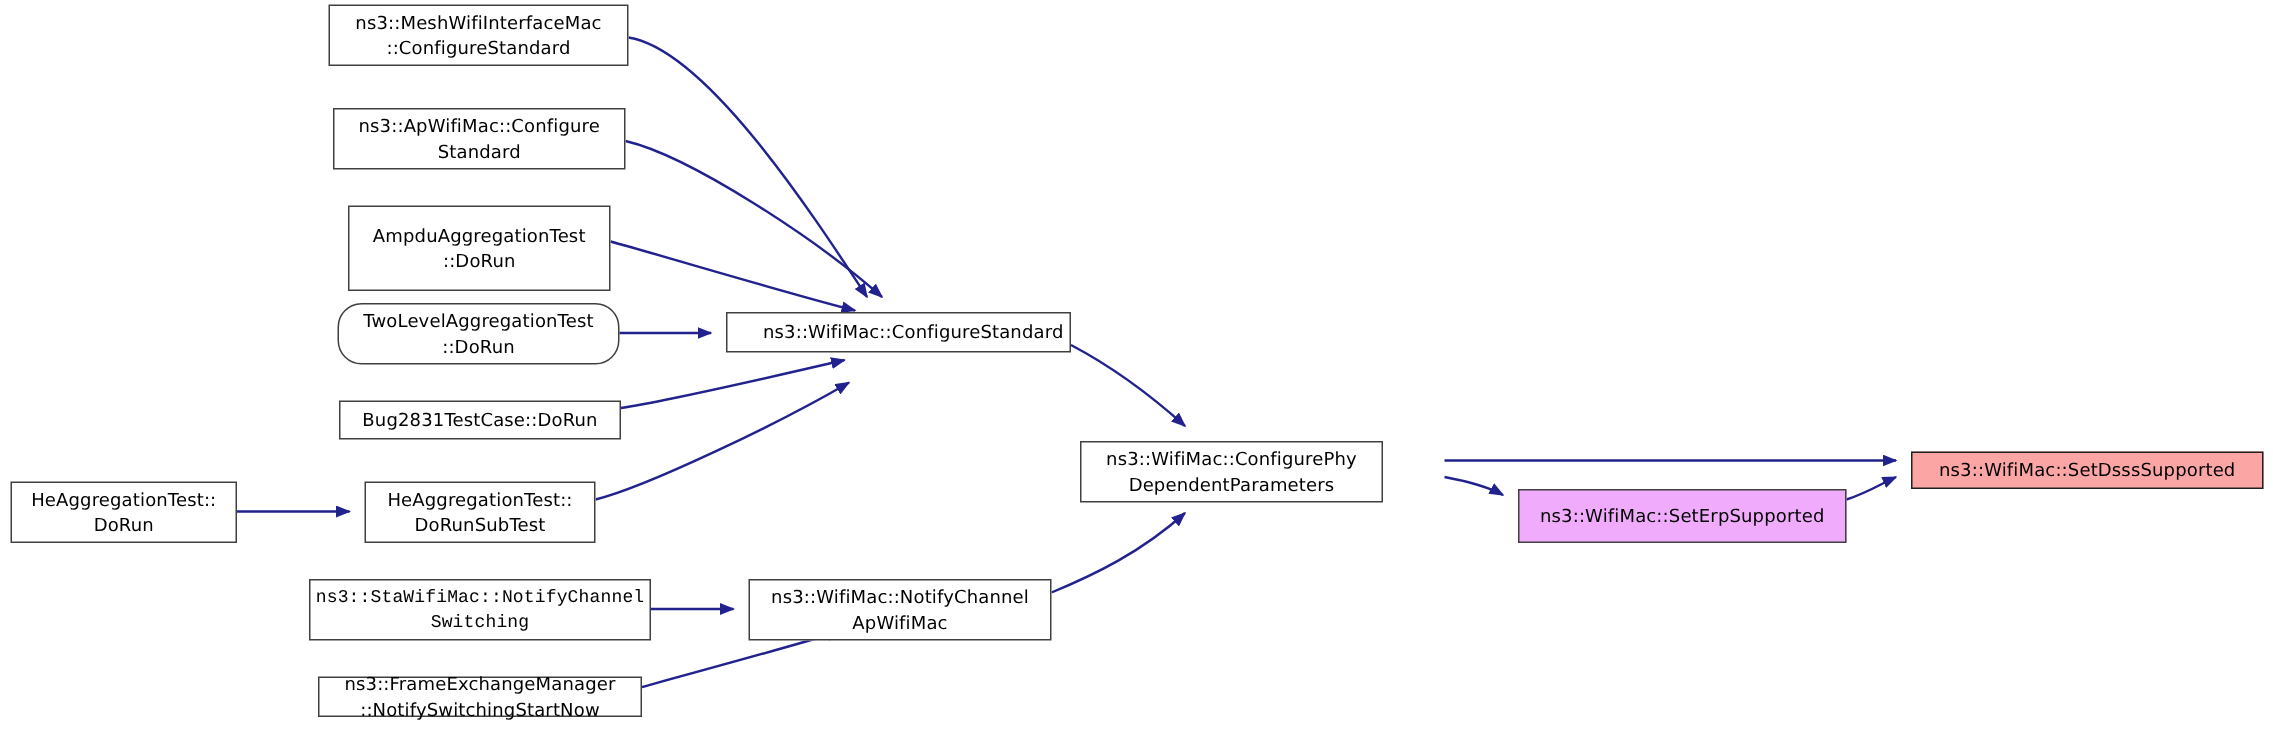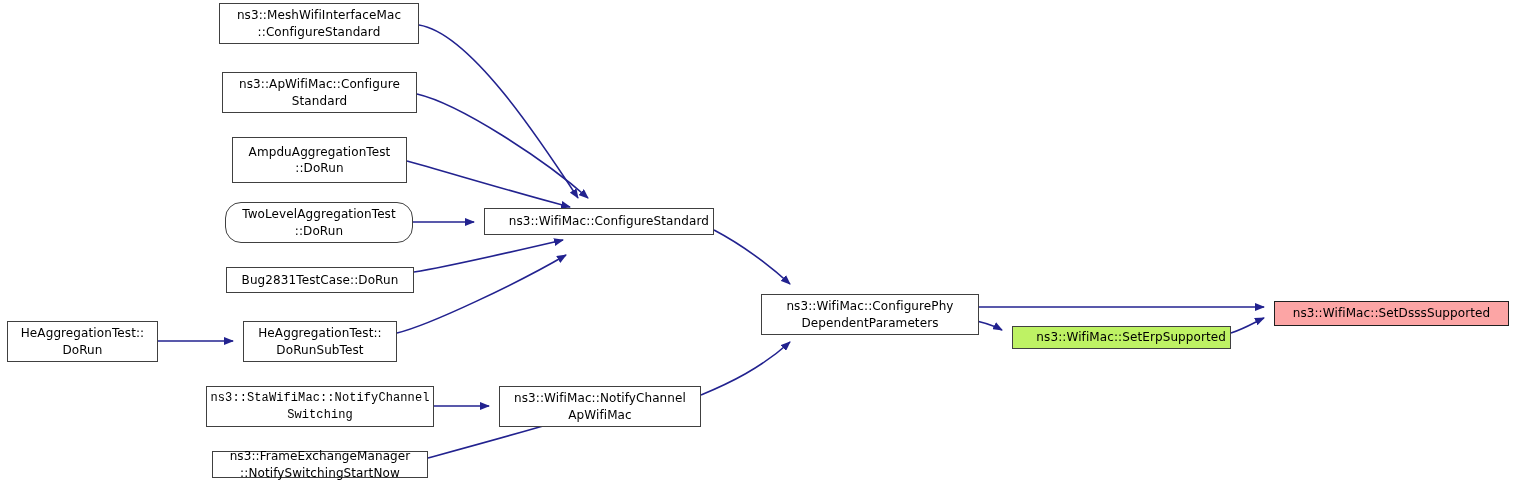--- a/index.html
+++ b/index.html
@@ -76,35 +76,35 @@
         <path d="M963,307 L1264,307" marker-end="url(#arrow)"></path>
         <path d="M1231,333 C1246,328 1255,322 1264,318" marker-end="url(#arrow)"></path>
       </g>
   </svg>
 
   <div id="nodes-group">
       <div class="node" style="left: 219px; top: 3px; width: 200px; height: 41px; background: rgb(255, 255, 255);"><span class="node-label">ns3::MeshWifiInterfaceMac
 ::ConfigureStandard</span></div>
       <div class="node" style="left: 222px; top: 72px; width: 195px; height: 41px; background: rgb(255, 255, 255);"><span class="node-label">ns3::ApWifiMac::Configure
 Standard</span></div>
-      <div class="node" style="left: 232px; top: 137px; width: 175px; height: 46px; background: rgb(255, 255, 255);"><span class="node-label">AmpduAggregationTest
+      <div class="node" style="left: 232px; top: 137px; width: 175px; height: 57px; background: rgb(255, 255, 255);"><span class="node-label">AmpduAggregationTest
 ::DoRun</span></div>
       <div class="node" style="left: 225px; top: 202px; width: 188px; height: 41px; background: rgb(255, 255, 255); border-radius: 16px;"><span class="node-label">TwoLevelAggregationTest
 ::DoRun</span></div>
       <div class="node" style="left: 226px; top: 267px; width: 188px; height: 26px; background: rgb(255, 255, 255);"><span class="node-label">Bug2831TestCase::DoRun</span></div>
       <div class="node" style="left: 7px; top: 321px; width: 151px; height: 41px; background: rgb(255, 255, 255);"><span class="node-label">HeAggregationTest::
 DoRun</span></div>
       <div class="node" style="left: 243px; top: 321px; width: 154px; height: 41px; background: rgb(255, 255, 255);"><span class="node-label">HeAggregationTest::
 DoRunSubTest</span></div>
       <div class="node" style="left: 206px; top: 386px; width: 228px; height: 41px; background: rgb(255, 255, 255); font-family: Liberation Mono, monospace;"><span class="node-label">ns3::StaWifiMac::NotifyChannel
 Switching</span></div>
       <div class="node" style="left: 212px; top: 451px; width: 216px; height: 27px; background: rgb(255, 255, 255);"><span class="node-label">ns3::FrameExchangeManager
 ::NotifySwitchingStartNow</span></div>
       <div class="node" style="left: 484px; top: 208px; width: 230px; height: 27px; background: rgb(255, 255, 255); justify-content: flex-end;"><span class="node-label">ns3::WifiMac::ConfigureStandard</span></div>
       <div class="node" style="left: 499px; top: 386px; width: 202px; height: 41px; background: rgb(255, 255, 255);"><span class="node-label">ns3::WifiMac::NotifyChannel
 ApWifiMac</span></div>
-      <div class="node" style="left: 761px; top: 294px; width: 218px; height: 41px; background: rgb(255, 255, 255);"><span class="node-label">ns3::WifiMac::ConfigurePhy
+      <div class="node" style="left: 720px; top: 294px; width: 202px; height: 41px; background: rgb(255, 255, 255);"><span class="node-label">ns3::WifiMac::ConfigurePhy
 DependentParameters</span></div>
-      <div class="node" style="left: 1012px; top: 326px; width: 219px; height: 23px; background: #bef264; justify-content: flex-end;"><span class="node-label">ns3::WifiMac::SetErpSupported</span></div>
+      <div class="node" style="left: 1012px; top: 326px; width: 219px; height: 36px; background: #f0abfc;"><span class="node-label">ns3::WifiMac::SetErpSupported</span></div>
       <div class="node highlight" style="left: 1274px; top: 301px; width: 235px; height: 25px; background: #fca5a5;"><span class="node-label">ns3::WifiMac::SetDsssSupported</span></div>
     </div>
 
 </div>
 
 </body></html>

